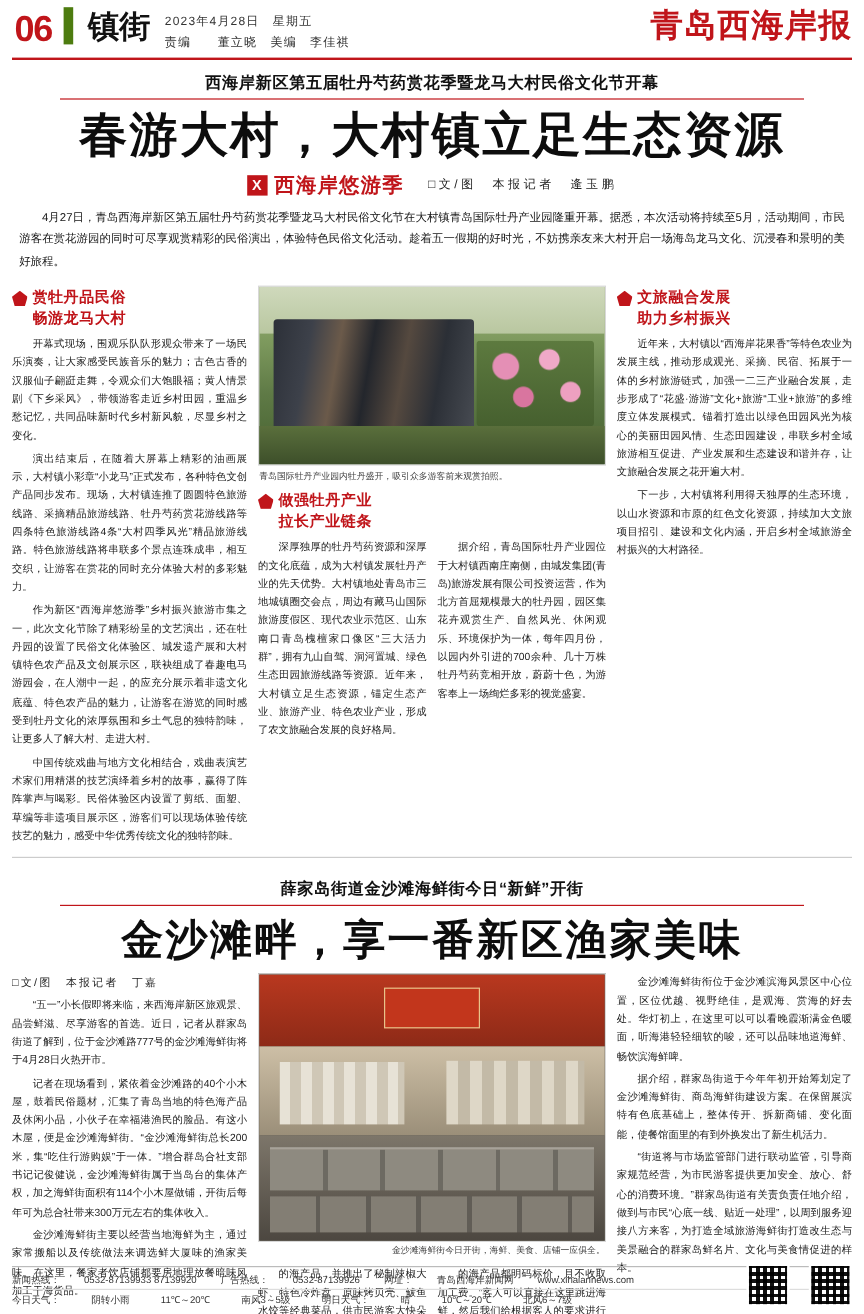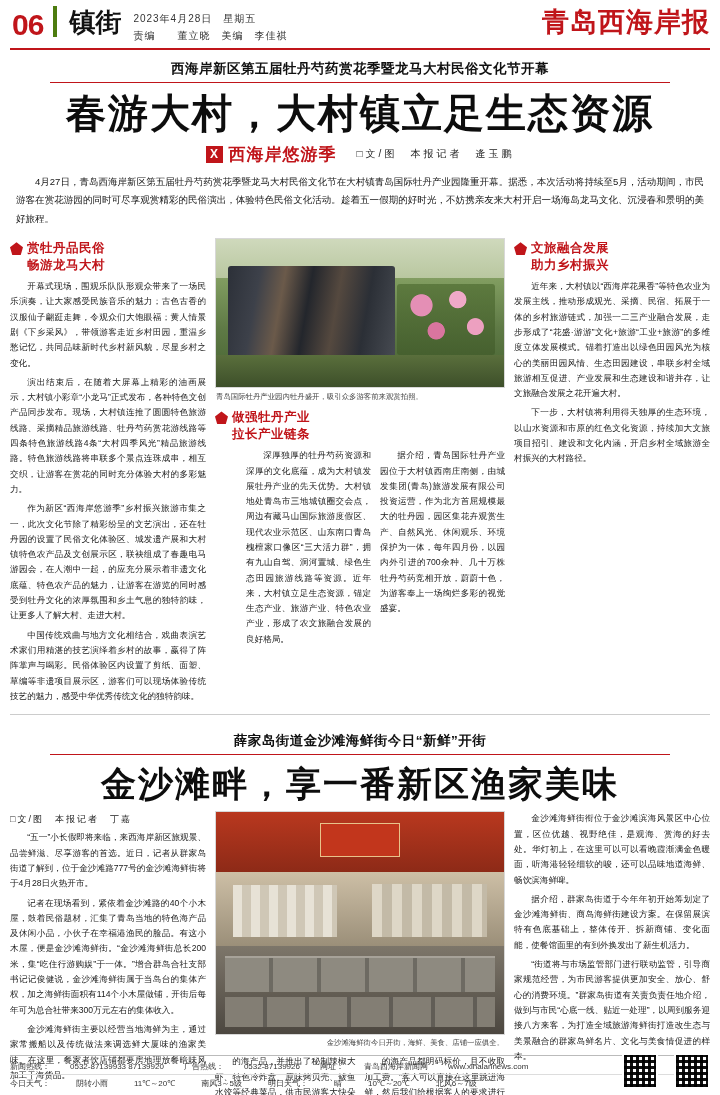--- a/index.html
+++ b/index.html
@@ -14,21 +14,21 @@
   .page { width:720px; height:1095px; position:relative; padding:6px 10px 0 10px; }
 
   
   .masthead { display:flex; align-items:flex-start; border-bottom:2px solid #c0151a; padding-bottom:4px; }
   .pagenum {
     font-size:30px; font-weight:bold; color:#c0151a; line-height:1;
     padding:4px 10px 4px 2px; letter-spacing:-1px;
   }
   .section-name {
     font-size:26px; font-weight:bold; color:#111; padding:2px 12px 0 12px;
-    border-left:4px solid #4d7c0f; line-height:1.1;
+    border-left:8px solid #4d7c0f; line-height:1.1;
   }
   .mast-meta { font-size:10px; color:#333; padding-top:4px; line-height:1.7; }
   .mast-meta .row1 { letter-spacing:1px; }
   .mast-meta .row2 { letter-spacing:1px; }
   .mast-logo {
     margin-left:auto; color:#c0151a; font-size:27px; font-weight:bold;
     letter-spacing:1px; line-height:1; padding-top:2px;
     font-family:"DejaVu Serif", serif;
   }
 
@@ -191,21 +191,21 @@
             <div class="crowd"></div>
             <div class="flowers"></div>
             <div class="ground"></div>
         </div>
         <div class="cap">青岛国际牡丹产业园内牡丹盛开，吸引众多游客前来观赏拍照。</div>
         <div class="sub-head">
           <span class="leaf"></span>
           <span class="sub-head-txt" style="white-space:pre-line;">做强牡丹产业
 拉长产业链条</span>
         </div>
-        <div style="display:flex; gap:9px;margin-left:31px;">
+        <div style="display:flex; gap:9px;">
           <div style="flex:1 1 0; min-width:0;">
             <p class="body">深厚独厚的牡丹芍药资源和深厚的文化底蕴，成为大村镇发展牡丹产业的先天优势。大村镇地处青岛市三地城镇圈交会点，周边有藏马山国际旅游度假区、现代农业示范区、山东南口青岛槐檀家口像区“三大活力群”，拥有九山自驾、洞河置城、绿色生态田园旅游线路等资源。近年来，大村镇立足生态资源，锚定生态产业、旅游产业、特色农业产业，形成了农文旅融合发展的良好格局。</p>
           </div>
           <div style="flex:1 1 0; min-width:0;">
             <p class="body">据介绍，青岛国际牡丹产业园位于大村镇西南庄南侧，由城发集团(青岛)旅游发展有限公司投资运营，作为北方首屈规模最大的牡丹园，园区集花卉观赏生产、自然风光、休闲观乐、环境保护为一体，每年四月份，以园内外引进的700余种、几十万株牡丹芍药竞相开放，蔚蔚十色，为游客奉上一场绚烂多彩的视觉盛宴。</p>
           </div>
         </div>
       </div>
 
       <div class="col">

